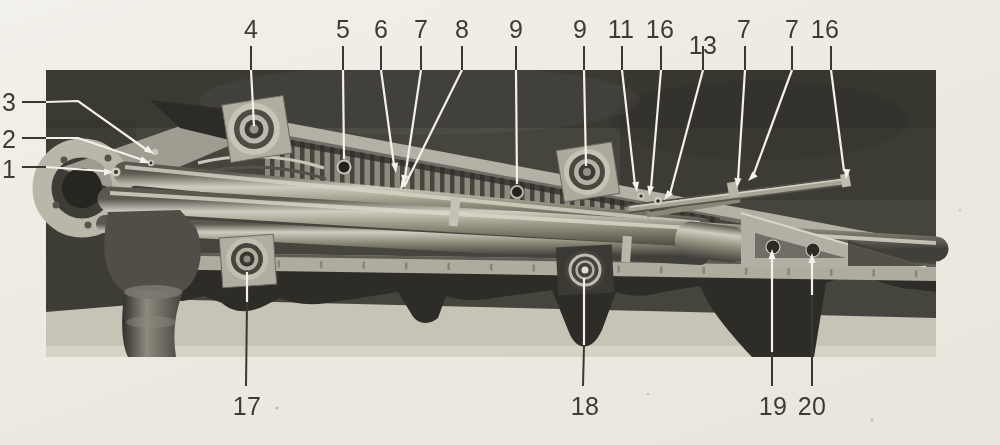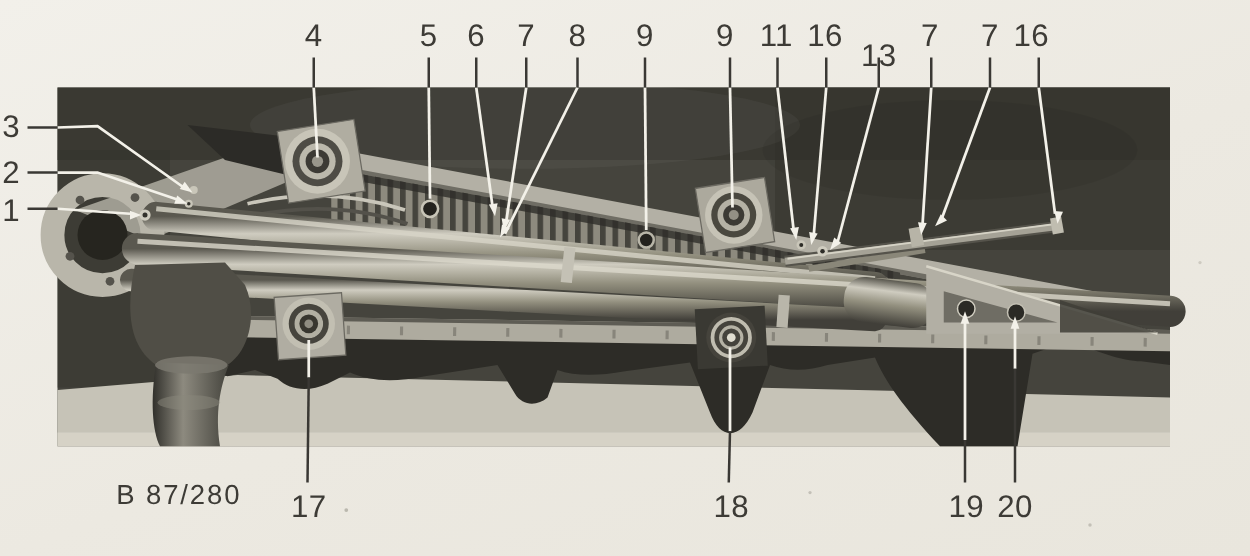--- a/index.html
+++ b/index.html
@@ -275,14 +275,13 @@
   <span class="callout" style="left:660px;top:29px">16</span>
   <span class="callout" style="left:703px;top:45px">13</span>
   <span class="callout" style="left:744px;top:29px">7</span>
   <span class="callout" style="left:792px;top:29px">7</span>
   <span class="callout" style="left:825px;top:29px">16</span>
   <span class="callout" style="left:247px;top:406px">17</span>
   <span class="callout" style="left:585px;top:406px">18</span>
   <span class="callout" style="left:773px;top:406px">19</span>
   <span class="callout" style="left:812px;top:406px">20</span>
 
-  <div class="caption" style="left:93px;top:396px">B 87/280</div>
 </div>
 
 </body></html>

